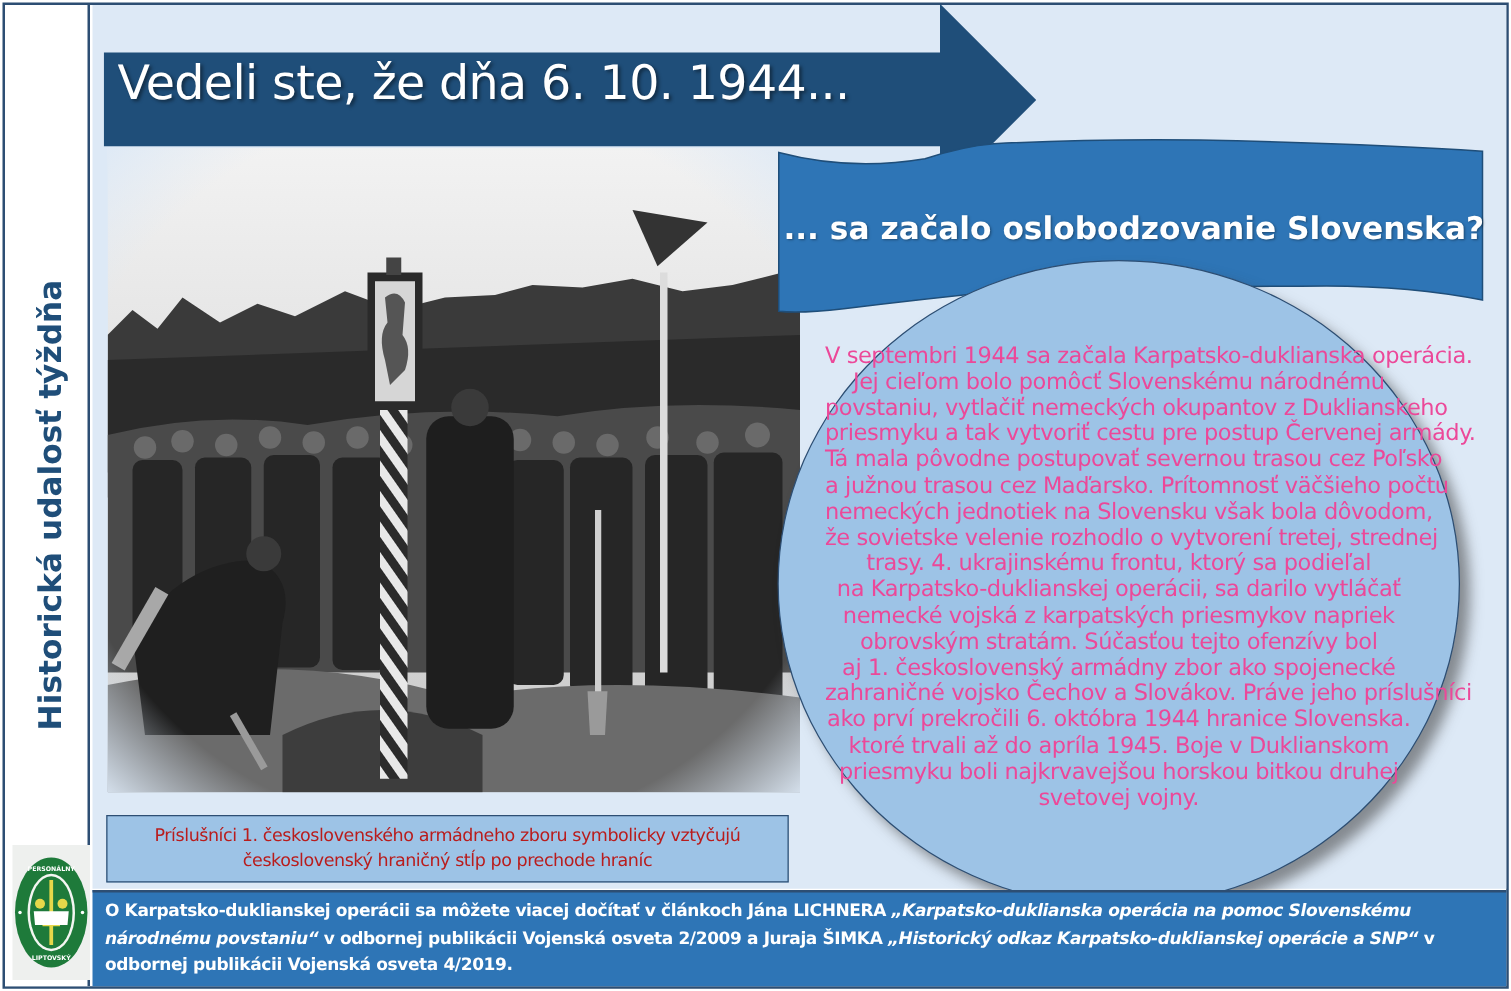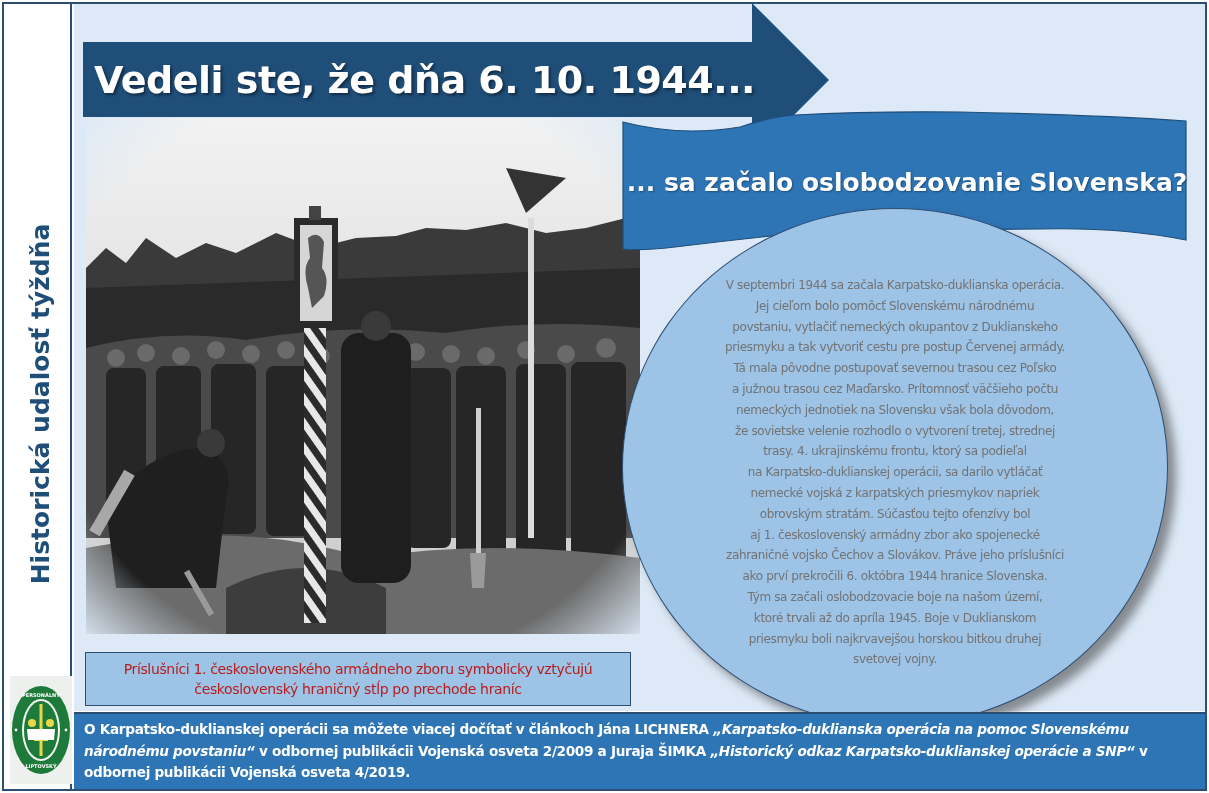--- a/index.html
+++ b/index.html
@@ -23,42 +23,42 @@
   .logo {
     position: absolute; left: 6px; top: 672px; width: 62px; height: 108px;
     background: #eef0ee;
   }
   .main {
     position: absolute; left: 74px; top: 4px; width: 1131px; height: 707px;
     background: #dde9f6;
   }
   .arrow-wrap { position: absolute; left: 83px; top: 3px; width: 746px; height: 154px; }
   .arrow-title {
-    position: absolute; left: 94px; top: 58px; font-family: "DejaVu Sans", sans-serif;
-    font-weight: bold; font-size: 38px; color: #ffffff; letter-spacing: -0.5px;
+    position: absolute; left: 94px; top: 44px; font-family: "DejaVu Sans", sans-serif;
+    font-weight: normal; font-size: 38px; color: #ffffff; letter-spacing: -0.5px;
     text-shadow: 2px 2px 3px rgba(0,0,0,0.45); white-space: nowrap;
   }
   .banner-wrap { position: absolute; left: 620px; top: 105px; width: 575px; height: 150px; }
   .banner-text {
     position: absolute; left: 622px; top: 168px; width: 570px; text-align: center;
     font-family: "DejaVu Sans", sans-serif; font-weight: bold; font-size: 25px; color: #ffffff;
     text-shadow: 1px 1px 2px rgba(0,0,0,0.35); white-space: nowrap;
   }
   .photo {
     position: absolute; left: 86px; top: 118px; width: 554px; height: 516px;
     overflow: hidden;
   }
   .circle {
     position: absolute; left: 622px; top: 208px; width: 546px; height: 518px;
     border-radius: 50%; background: #9dc3e6; border: 1.5px solid #2d4e73;
     box-shadow: 8px 8px 10px rgba(60,60,60,0.55);
   }
   .circle-text {
     position: absolute; left: 660px; top: 275px; width: 470px; text-align: center;
-    font-size: 12px; line-height: 20.8px; color: #737373;
+    font-size: 18px; line-height: 20.8px; color: #ec4899;
     font-family: "DejaVu Sans", sans-serif; letter-spacing: -0.35px;
   }
   .circle-text div { white-space: nowrap; }
   .caption {
     position: absolute; left: 85px; top: 652px; width: 546px; height: 54px;
     background: #9dc3e6; border: 1.5px solid #2d4e73; text-align: center;
     font-size: 14px; line-height: 20px; color: #b91c1c; padding-top: 6px;
     font-family: "DejaVu Sans", sans-serif; letter-spacing: -0.35px;
   }
   .footer {
@@ -195,21 +195,20 @@
   <div>a južnou trasou cez Maďarsko. Prítomnosť väčšieho počtu</div>
   <div>nemeckých jednotiek na Slovensku však bola dôvodom,</div>
   <div>že sovietske velenie rozhodlo o vytvorení tretej, strednej</div>
   <div>trasy. 4. ukrajinskému frontu, ktorý sa podieľal</div>
   <div>na Karpatsko-duklianskej operácii, sa darilo vytláčať</div>
   <div>nemecké vojská z karpatských priesmykov napriek</div>
   <div>obrovským stratám. Súčasťou tejto ofenzívy bol</div>
   <div>aj 1. československý armádny zbor ako spojenecké</div>
   <div>zahraničné vojsko Čechov a Slovákov. Práve jeho príslušníci</div>
   <div>ako prví prekročili 6. októbra 1944 hranice Slovenska.</div>
-  <div>Tým sa začali oslobodzovacie boje na našom území,</div>
   <div>ktoré trvali až do apríla 1945. Boje v Duklianskom</div>
   <div>priesmyku boli najkrvavejšou horskou bitkou druhej</div>
   <div>svetovej vojny.</div>
 </div>
 
 <div class="caption">
   <div>Príslušníci 1. československého armádneho zboru symbolicky vztyčujú</div>
   <div>československý hraničný stĺp po prechode hraníc</div>
 </div>
 

